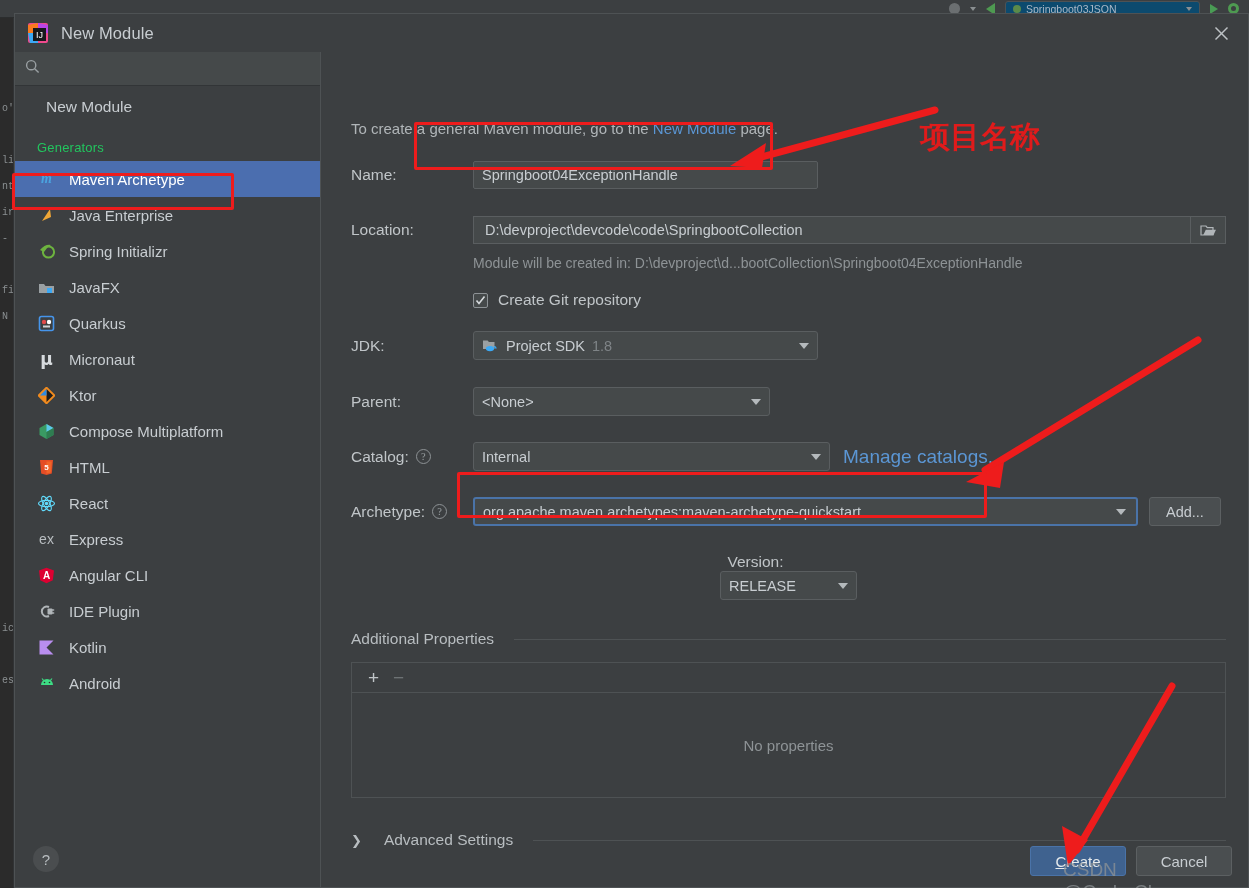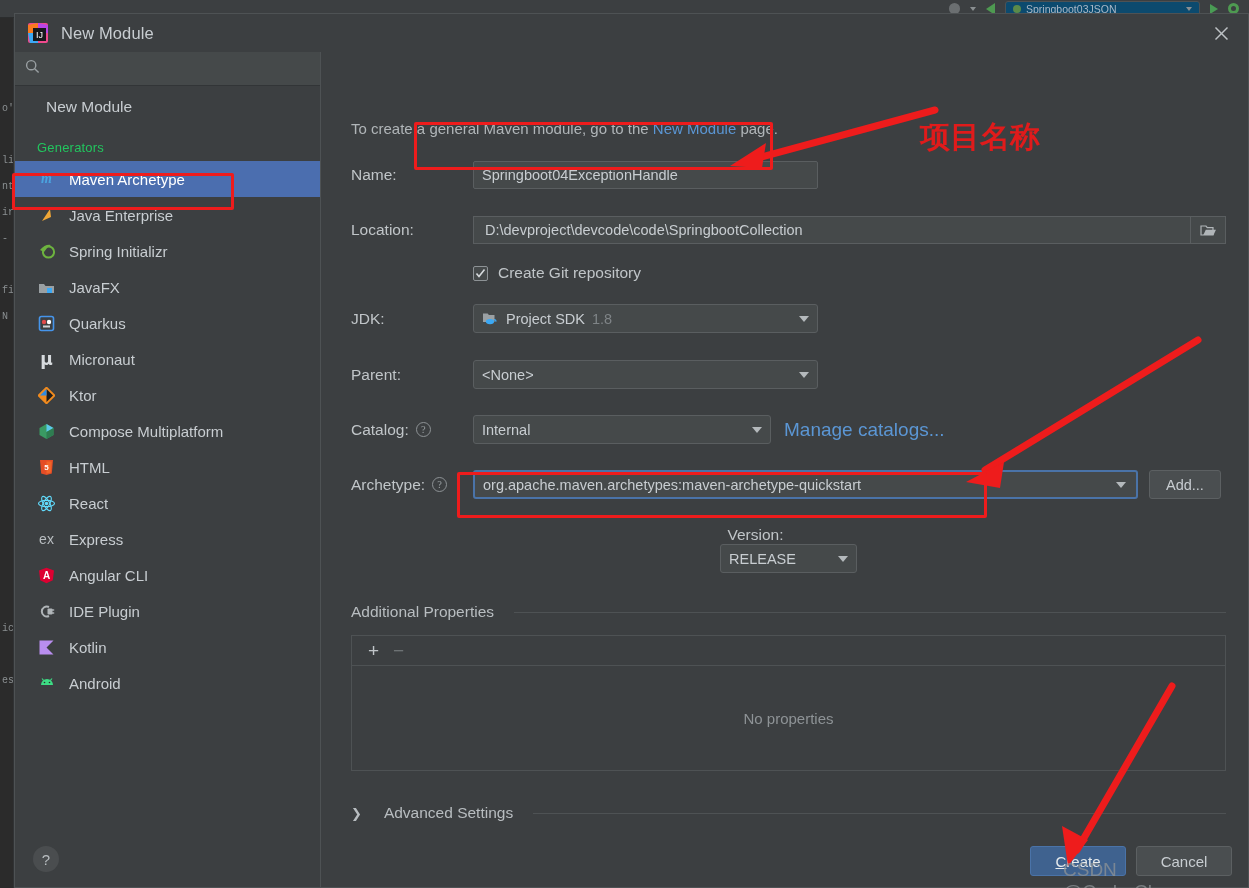--- a/index.html
+++ b/index.html
@@ -469,20 +469,21 @@
             <input class="loc-field" type="text" value="D:\devproject\devcode\code\SpringbootCollection" style="">
             <span class="browse-btn">
               <svg width="17" height="15" viewBox="0 0 17 15">
                 <path d="M1 3 L6 3 L7.3 4.6 L13 4.6 L13 12 L1 12 Z" fill="none" stroke="#b0b5b8" stroke-width="1.2"></path>
                 <path d="M3.3 12 L5.8 6.8 L16 6.8 L13.5 12 Z" fill="#b0b5b8"></path>
               </svg>
             </span>
           </span>
         </div>
 
+        <div class="hint">Module will be created in: D:\devproject\d...bootCollection\Springboot04ExceptionHandle</div>
 
         <div class="checkrow">
           <span class="checkbox">
             <svg width="11" height="11" viewBox="0 0 11 11">
               <polyline points="1.5,5.5 4,8.5 9.5,1.5" fill="none" stroke="#d6dadd" stroke-width="1.6"></polyline>
             </svg>
           </span>
           <span>Create Git repository</span>
         </div>
 
@@ -497,32 +498,32 @@
               </svg>
             </span>
             <span>Project SDK</span>
             <span class="dim">1.8</span>
             <span class="arrow"></span>
           </span>
         </div>
 
         <div class="frow" style="margin-top:27px;">
           <span class="flabel">Parent:</span>
-          <span class="combo" style="width:345px;">
+          <span class="combo" style="width:297px;">
             <span>&lt;None&gt;</span>
             <span class="arrow"></span>
           </span>
         </div>
 
         <div class="frow" style="margin-top:26px;">
           <span class="flabel">
             <span>Catalog:</span>
             <span class="qmark">?</span>
           </span>
-          <span class="combo" style="width:298px;">
+          <span class="combo" style="width:357px;">
             <span>Internal</span>
             <span class="arrow"></span>
           </span>
           <a class="link" href="#">Manage catalogs...</a>
         </div>
 
         <div class="frow" style="margin-top:26px;">
           <span class="flabel">
             <span>Archetype:</span>
             <span class="qmark">?</span>

